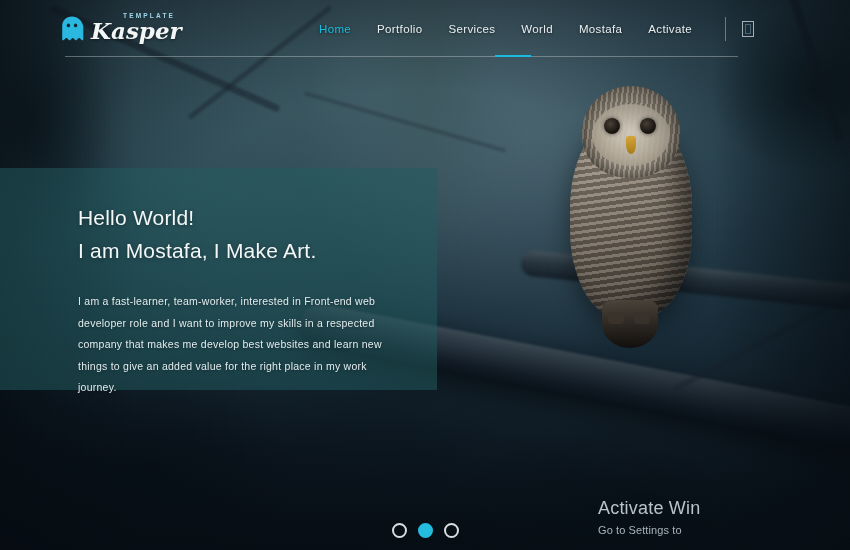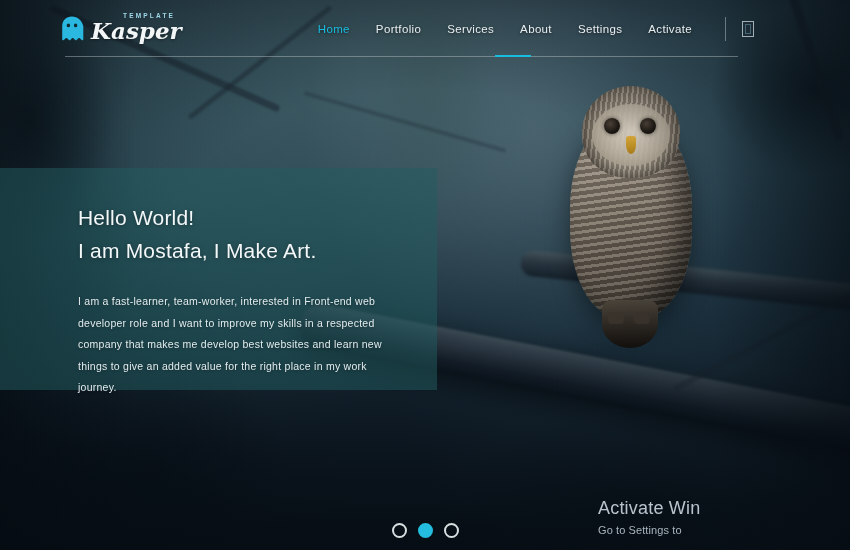--- a/index.html
+++ b/index.html
@@ -280,22 +280,22 @@
           <span class="logo-template">TEMPLATE</span>
           <span class="logo-word">Kasper</span>
         </div>
       </div>
 
       <div class="nav-wrap">
         <nav class="nav">
           <a class="nav-item active">Home</a>
           <a class="nav-item">Portfolio</a>
           <a class="nav-item">Services</a>
-          <a class="nav-item">About</a>
-          <a class="nav-item">Settings</a>
+          <a class="nav-item">World</a>
+          <a class="nav-item">Mostafa</a>
           <a class="nav-item">Activate</a>
         </nav>
         <div class="nav-sep"></div>
         <div class="search-box"></div>
       </div>
     </div>
   </header>
 
   <div class="hero-panel">
     <div class="hero-h1">Hello World!</div>

